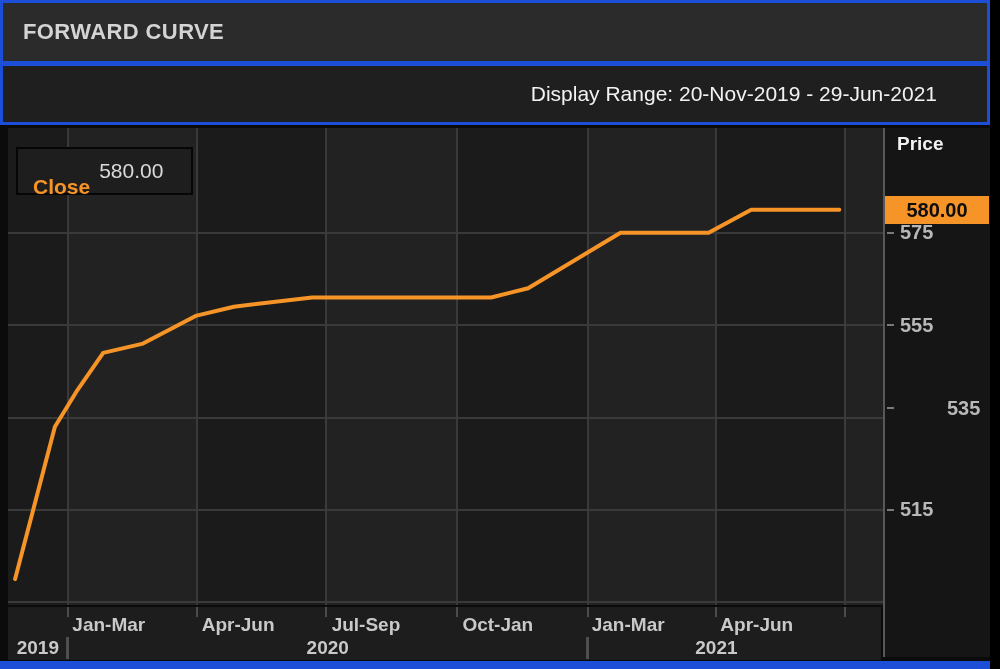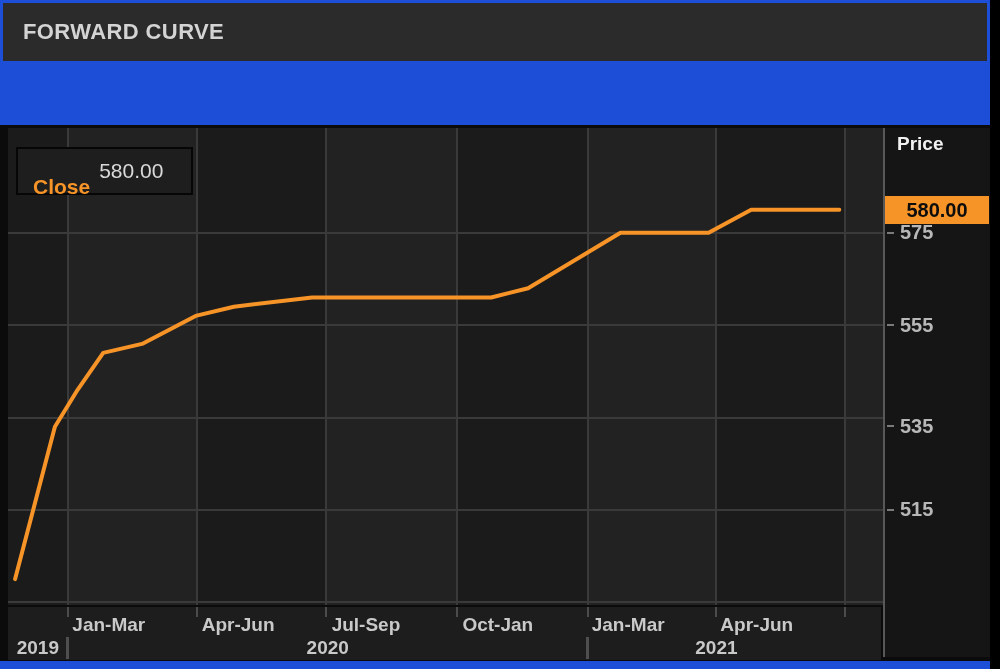--- a/index.html
+++ b/index.html
@@ -55,20 +55,23 @@
 </style>
 </head>
 <body>
 
 <div class="app">
 
   <div class="title-bar">
     <span class="title">FORWARD CURVE</span>
   </div>
 
+  <div class="range-bar">
+    <span class="range-text">Display Range: 20-Nov-2019 - 29-Jun-2021</span>
+  </div>
 
   <div class="chart-section">
 
     <div class="plot">
       <div class="legend">
         <span class="legend-label">Close</span>
         <span class="legend-value">580.00</span>
       </div>
     <div class="band" style="left: 0px; width: 59.6842px;"></div>
         <div class="band alt" style="left: 59.6842px; width: 129.316px;"></div>
@@ -99,21 +102,21 @@
       <div class="price-header">Price</div>
       <div class="last-price" style="top: 67.7318px;">580.00</div>
     <div class="ytick" style="top: 90.8199px; justify-content: center;">
           <div class="dash"></div>
           <div class="ylab">575</div>
         </div>
         <div class="ytick" style="top: 183.172px;">
           <div class="dash"></div>
           <div class="ylab">555</div>
         </div>
-        <div class="ytick" style="top: 284px;">
+        <div class="ytick" style="top: 266px; gap: 47px;">
           <div class="dash"></div>
           <div class="ylab">535</div>
         </div>
         <div class="ytick" style="top: 367.877px;">
           <div class="dash"></div>
           <div class="ylab">515</div>
         </div>
       </div>
 
     <div class="x-axis">

